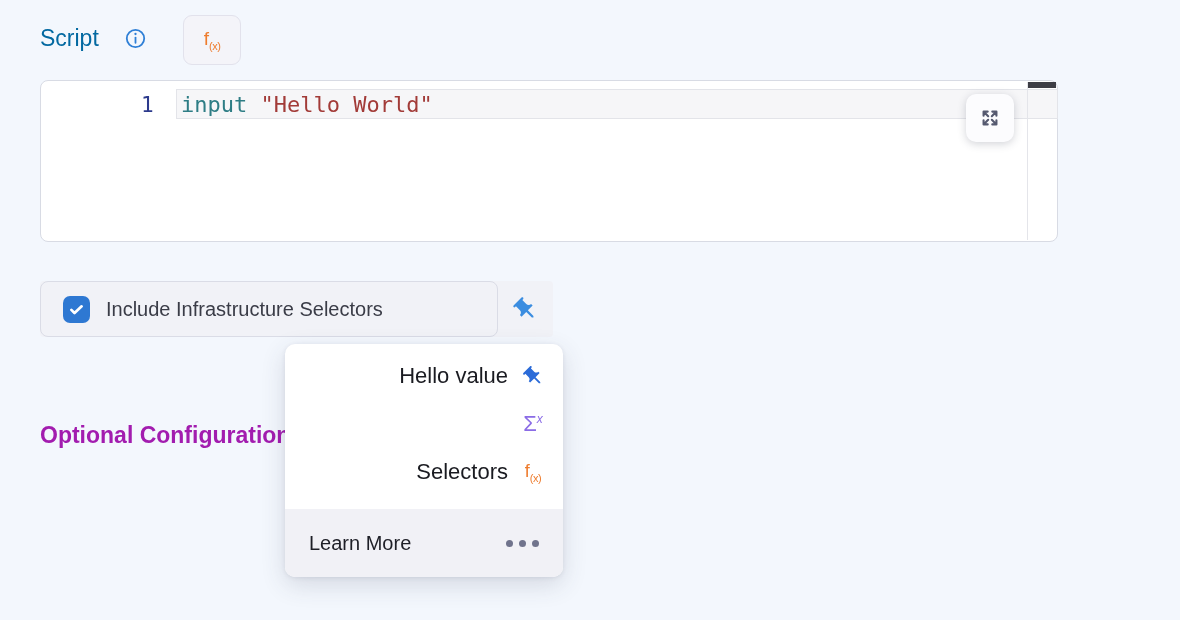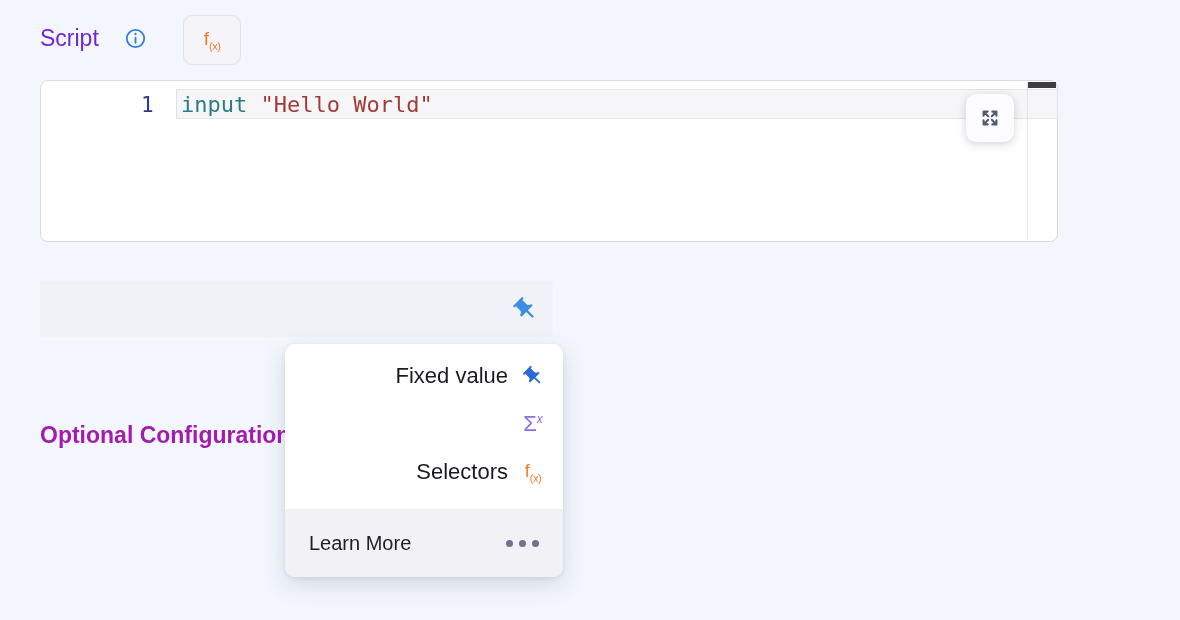--- a/index.html
+++ b/index.html
@@ -8,21 +8,21 @@
     font-family: "Liberation Sans", sans-serif;
     background: #f3f7fd;
     position: relative;
     overflow: hidden;
   }
   .canvas { position:absolute; inset:0; width:1180px; height:620px; }
 
   
   .script-label {
     position:absolute; left:40px; top:25px;
-    font-size:23px; color:#6d28d9;
+    font-size:23px; color:#0369a1;
   }
   .info-icon { position:absolute; left:125px; top:28px; width:21px; height:21px; cursor:pointer; }
   .fx-button {
     position:absolute; left:183px; top:15px; width:58px; height:50px;
     background:#f4f4f9; border:1px solid #e2e2ec; border-radius:9px;
     display:flex; align-items:center; justify-content:center; cursor:pointer;
   }
   .fx-glyph { color:#ee7c2e; font-size:19px; white-space:nowrap; }
   .fx-glyph sub { font-size:11px; letter-spacing:-0.5px; }
 
@@ -141,36 +141,46 @@
           <path d="M5 9.5V5h4.5M10 10 5 5"></path>
           <path d="M14.5 5H19v4.5M14 10l5-5"></path>
           <path d="M5 14.5V19h4.5M10 14l-5 5"></path>
           <path d="M19 14.5V19h-4.5M14 14l5 5"></path>
         </svg>
       </span>
     </button>
   </div>
 
   <div class="checkbox-row">
+    <div class="checkbox-inner">
+      <span class="checkbox">
+        <span>
+          <svg width="19" height="19" viewBox="0 0 24 24" fill="none" stroke="#ffffff" stroke-width="3.4" stroke-linecap="round" stroke-linejoin="round">
+            <path d="M5.5 12.5l4 4L18.5 8"></path>
+          </svg>
+        </span>
+      </span>
+      <span class="checkbox-label">Include Infrastructure Selectors</span>
+    </div>
     <span class="row-pin-zone">
       <span>
         <svg width="27" height="27" viewBox="0 0 24 24" style="transform:rotate(-45deg)">
           <path fill="#3b8de0" d="M16 9V4h1c.55 0 1-.45 1-1s-.45-1-1-1H7c-.55 0-1 .45-1 1s.45 1 1 1h1v5c0 1.66-1.34 3-3 3v2h5.97v7l1 1 1-1v-7H19v-2c-1.66 0-3-1.34-3-3z"></path>
         </svg>
       </span>
     </span>
   </div>
 
   <div class="section-heading">Optional Configuration</div>
 
   <div class="menu">
     <div class="menu-items">
 
       <div class="menu-item">
-        <span class="menu-item-label">Fixed value</span>
+        <span class="menu-item-label">Hello value</span>
         <span class="menu-icon">
           <svg width="23" height="23" viewBox="0 0 24 24" style="transform:rotate(-45deg)">
             <path fill="#2b6bd8" d="M16 9V4h1c.55 0 1-.45 1-1s-.45-1-1-1H7c-.55 0-1 .45-1 1s.45 1 1 1h1v5c0 1.66-1.34 3-3 3v2h5.97v7l1 1 1-1v-7H19v-2c-1.66 0-3-1.34-3-3z"></path>
           </svg>
         </span>
       </div>
 
       <div class="menu-item">
         <span class="menu-icon">
           <span class="sigma-glyph"><span>Σ</span><sup>x</sup></span>

